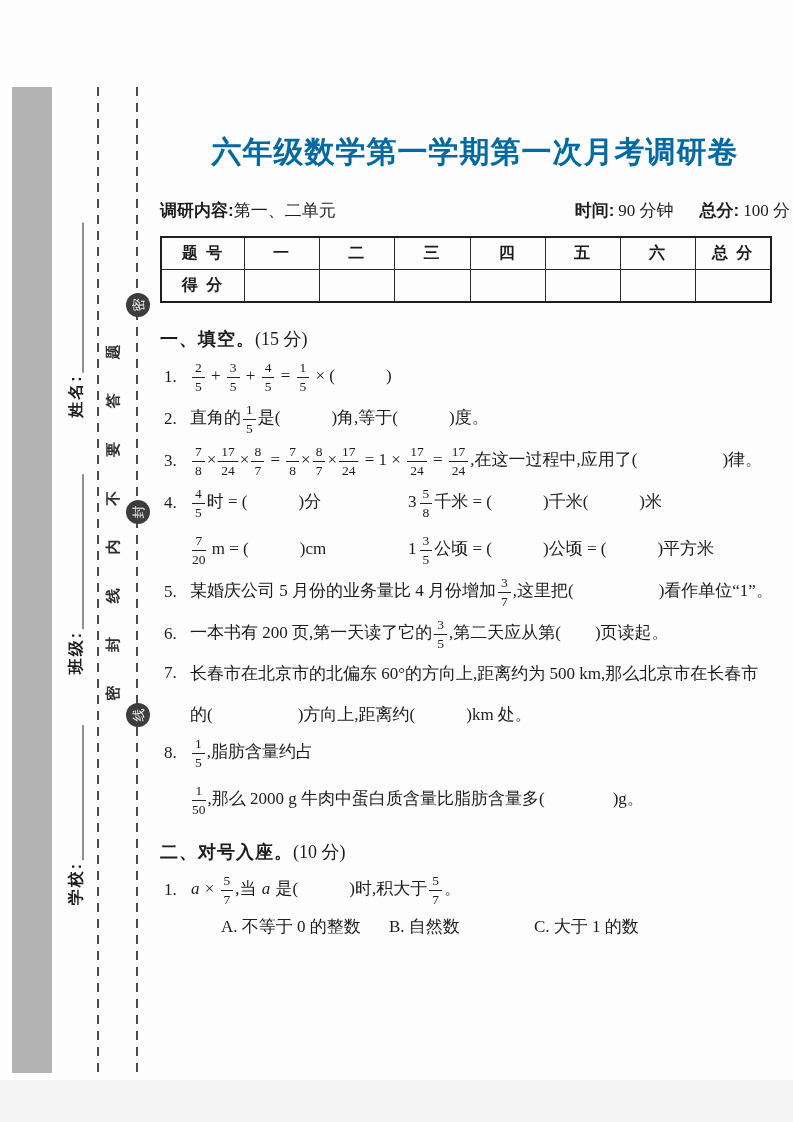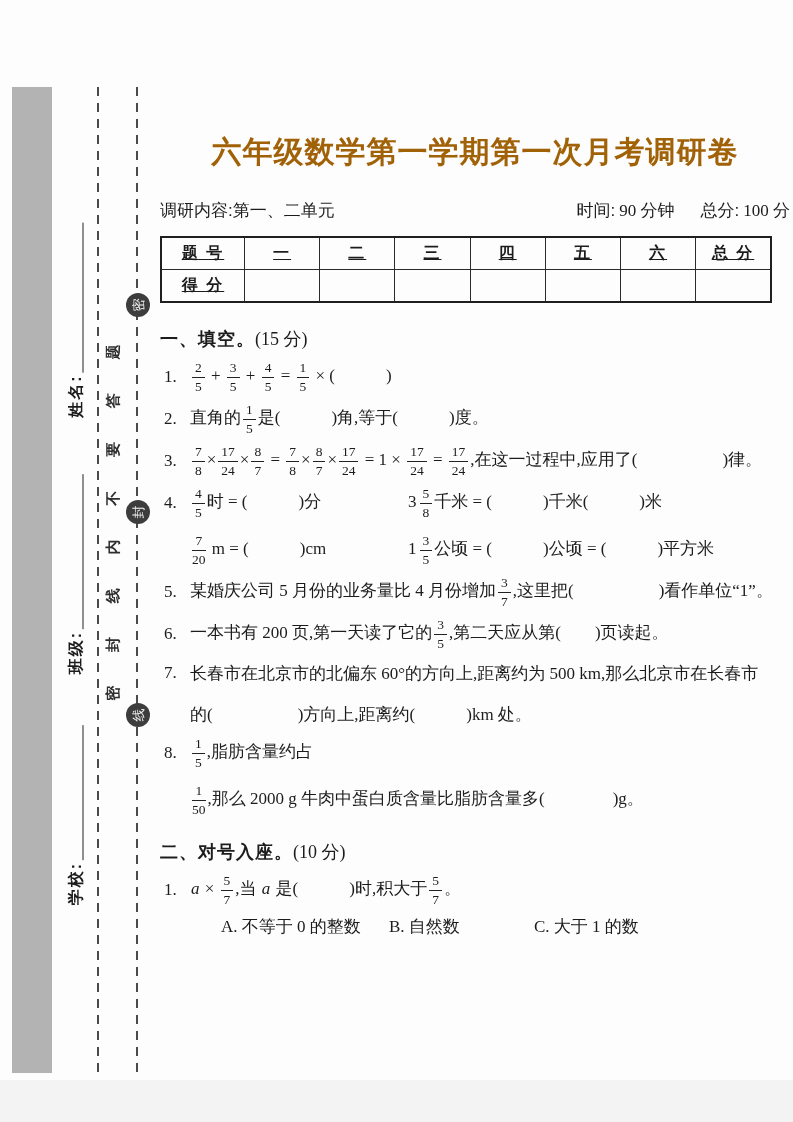--- a/index.html
+++ b/index.html
@@ -33,31 +33,31 @@
     background:#3d3d3d;color:#f5f5f5;display:flex;align-items:center;justify-content:center;
     font-size:13px;}
   .seal-circle span{transform:rotate(-90deg);display:block;}
 
   .footer-strip{position:absolute;left:0;top:1080px;width:793px;height:42px;background:#f3f3f3;}
 
   
   .content{position:absolute;left:160px;top:118px;width:630px;}
 
   .paper-title{margin-top:14px;text-align:center;font-size:30px;font-weight:bold;
-    letter-spacing:1px;color:#a16207;}
+    letter-spacing:1px;color:#0369a1;}
 
   .meta-row{margin-top:26px;display:flex;justify-content:space-between;align-items:baseline;font-size:17px;}
-  .meta-label{font-weight:normal;font-family:"Liberation Sans","DejaVu Sans",sans-serif;}
+  .meta-label{font-weight:bold;font-family:"Liberation Sans","DejaVu Sans",sans-serif;}
   .meta-right span{margin-left:4px;}
   .meta-gap{display:inline-block;width:18px;}
 
   table.score{margin-top:14px;border-collapse:collapse;width:612px;table-layout:fixed;}
   table.score td{border:1.4px solid #2a2a2a;height:29px;text-align:center;
     font-family:"Liberation Sans","DejaVu Sans",sans-serif;font-weight:bold;font-size:16px;letter-spacing:2px;}
-  table.score{border:2px solid #1f1f1f;text-decoration:underline;}
+  table.score{border:2px solid #1f1f1f;}
   table.score td.c0{width:80px;}
 
   
   .sec-heading{margin-top:24px;font-size:18px;}
   .sec-t{font-weight:bold;font-family:"Liberation Sans","DejaVu Sans",sans-serif;letter-spacing:1px;margin-top:24px;}
   .sec-p{margin-left:0;}
 
   .q-line{margin-top:15px;display:flex;align-items:center;white-space:nowrap;min-height:26px;}
   .q-line.first{margin-top:10px;}
   .q-num{display:inline-block;width:30px;flex:0 0 30px;padding-left:4px;box-sizing:border-box;}

